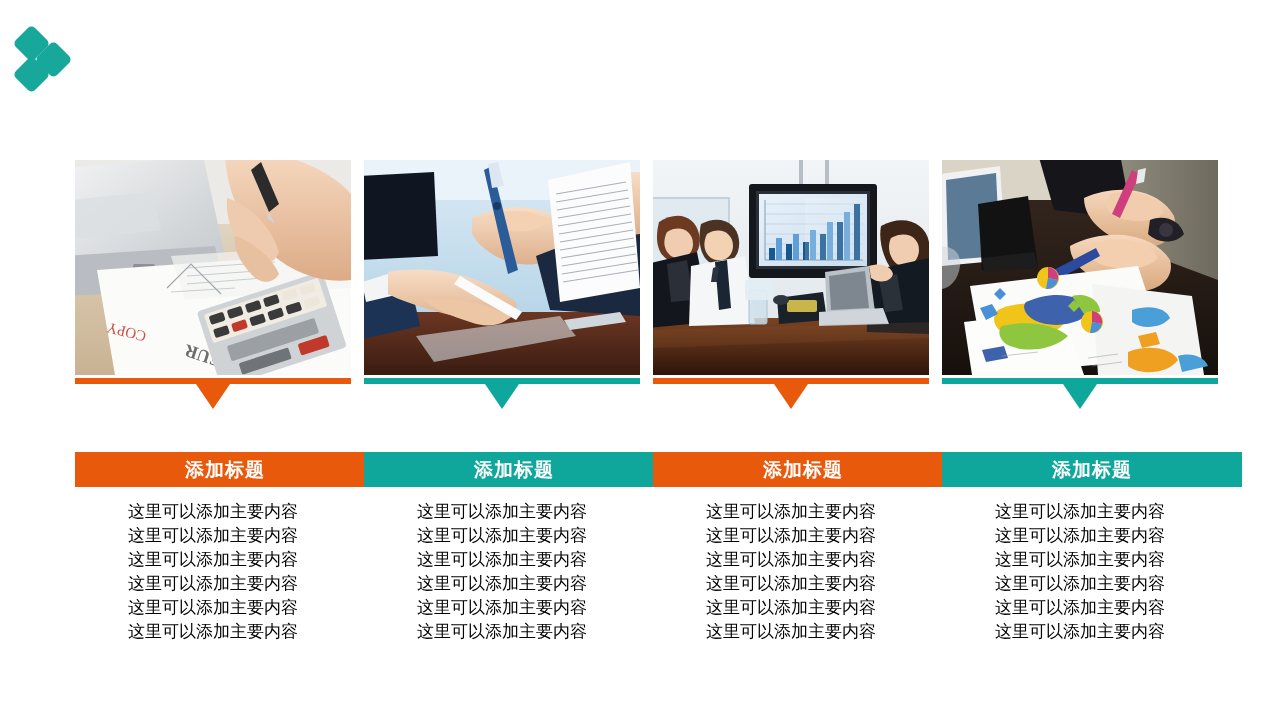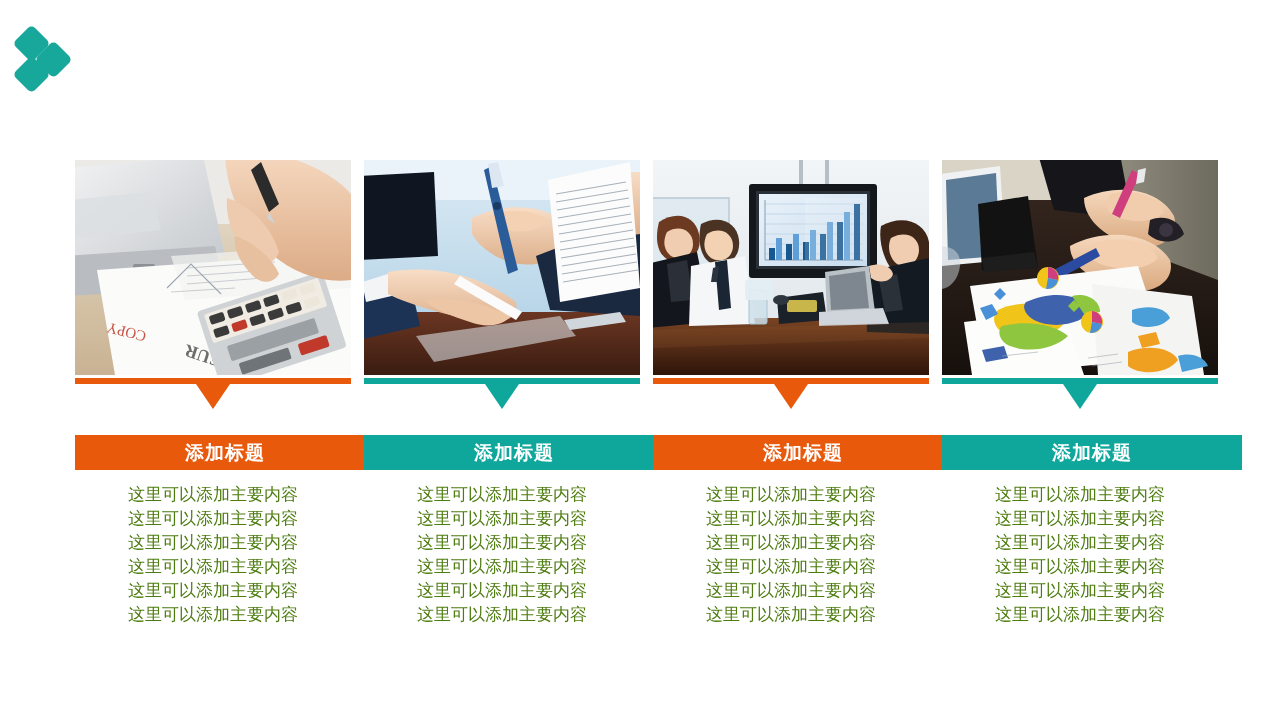--- a/index.html
+++ b/index.html
@@ -91,37 +91,37 @@
     height: 0;
     margin: 0 auto;
     border-left: 17px solid transparent;
     border-right: 17px solid transparent;
     border-top-width: 25px;
     border-top-style: solid;
   }
 
   
   .title-band {
-    margin-top: 26px;
+    margin-top: 43px;
     width: 300px;
     height: 35px;
     line-height: 35px;
     text-align: center;
     color: #ffffff;
     font-size: 19px;
     font-weight: bold;
     letter-spacing: 1px;
   }
 
   
   .body-text {
     margin-top: 13px;
     width: 276px;
     text-align: center;
-    color: #4d7c0f;
+    color: #000000;
     font-size: 17px;
     line-height: 24px;
     font-family: "Liberation Serif", "DejaVu Serif", serif;
   }
   .body-line { white-space: nowrap; }
 </style>
 </head>
 <body>
 
 <div class="slide-header">

